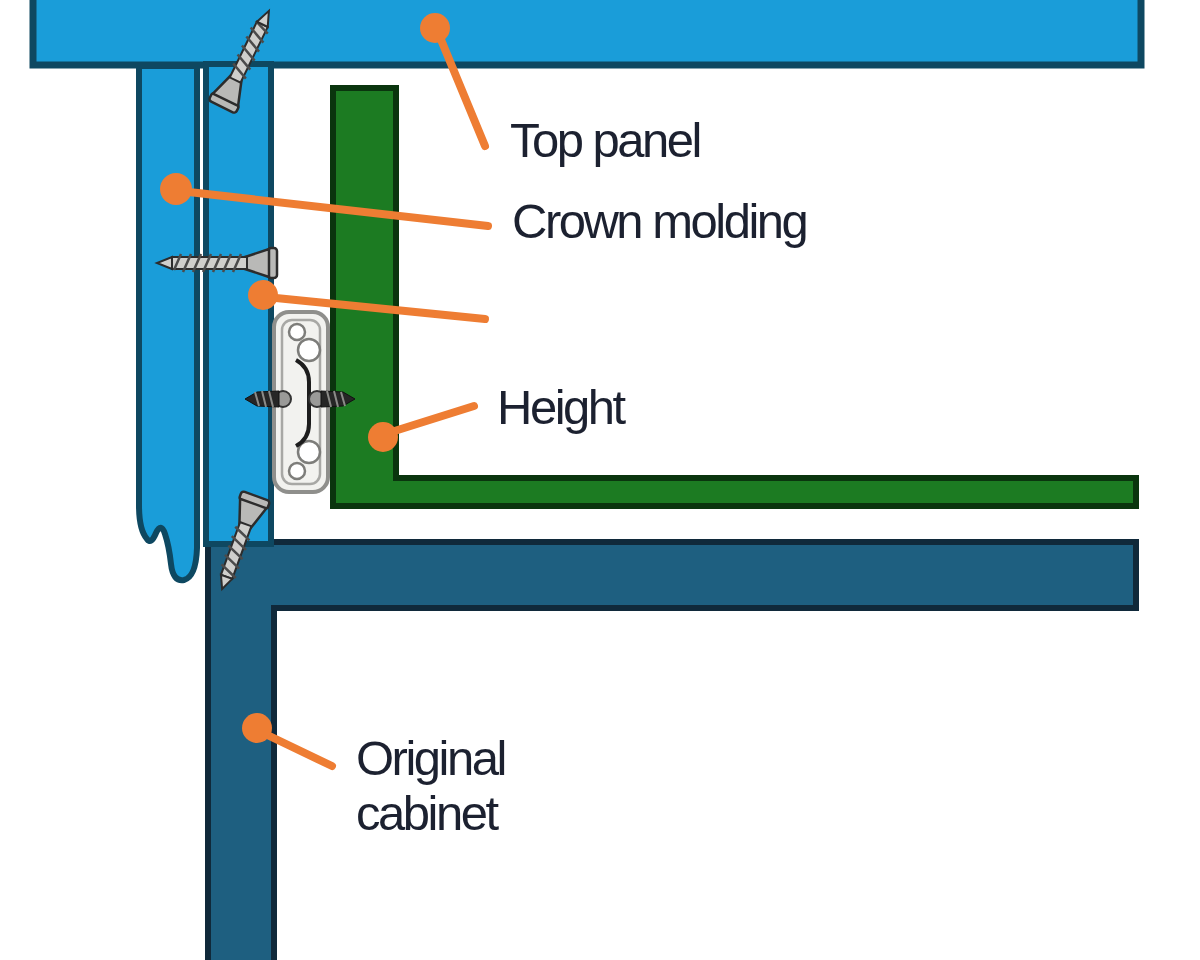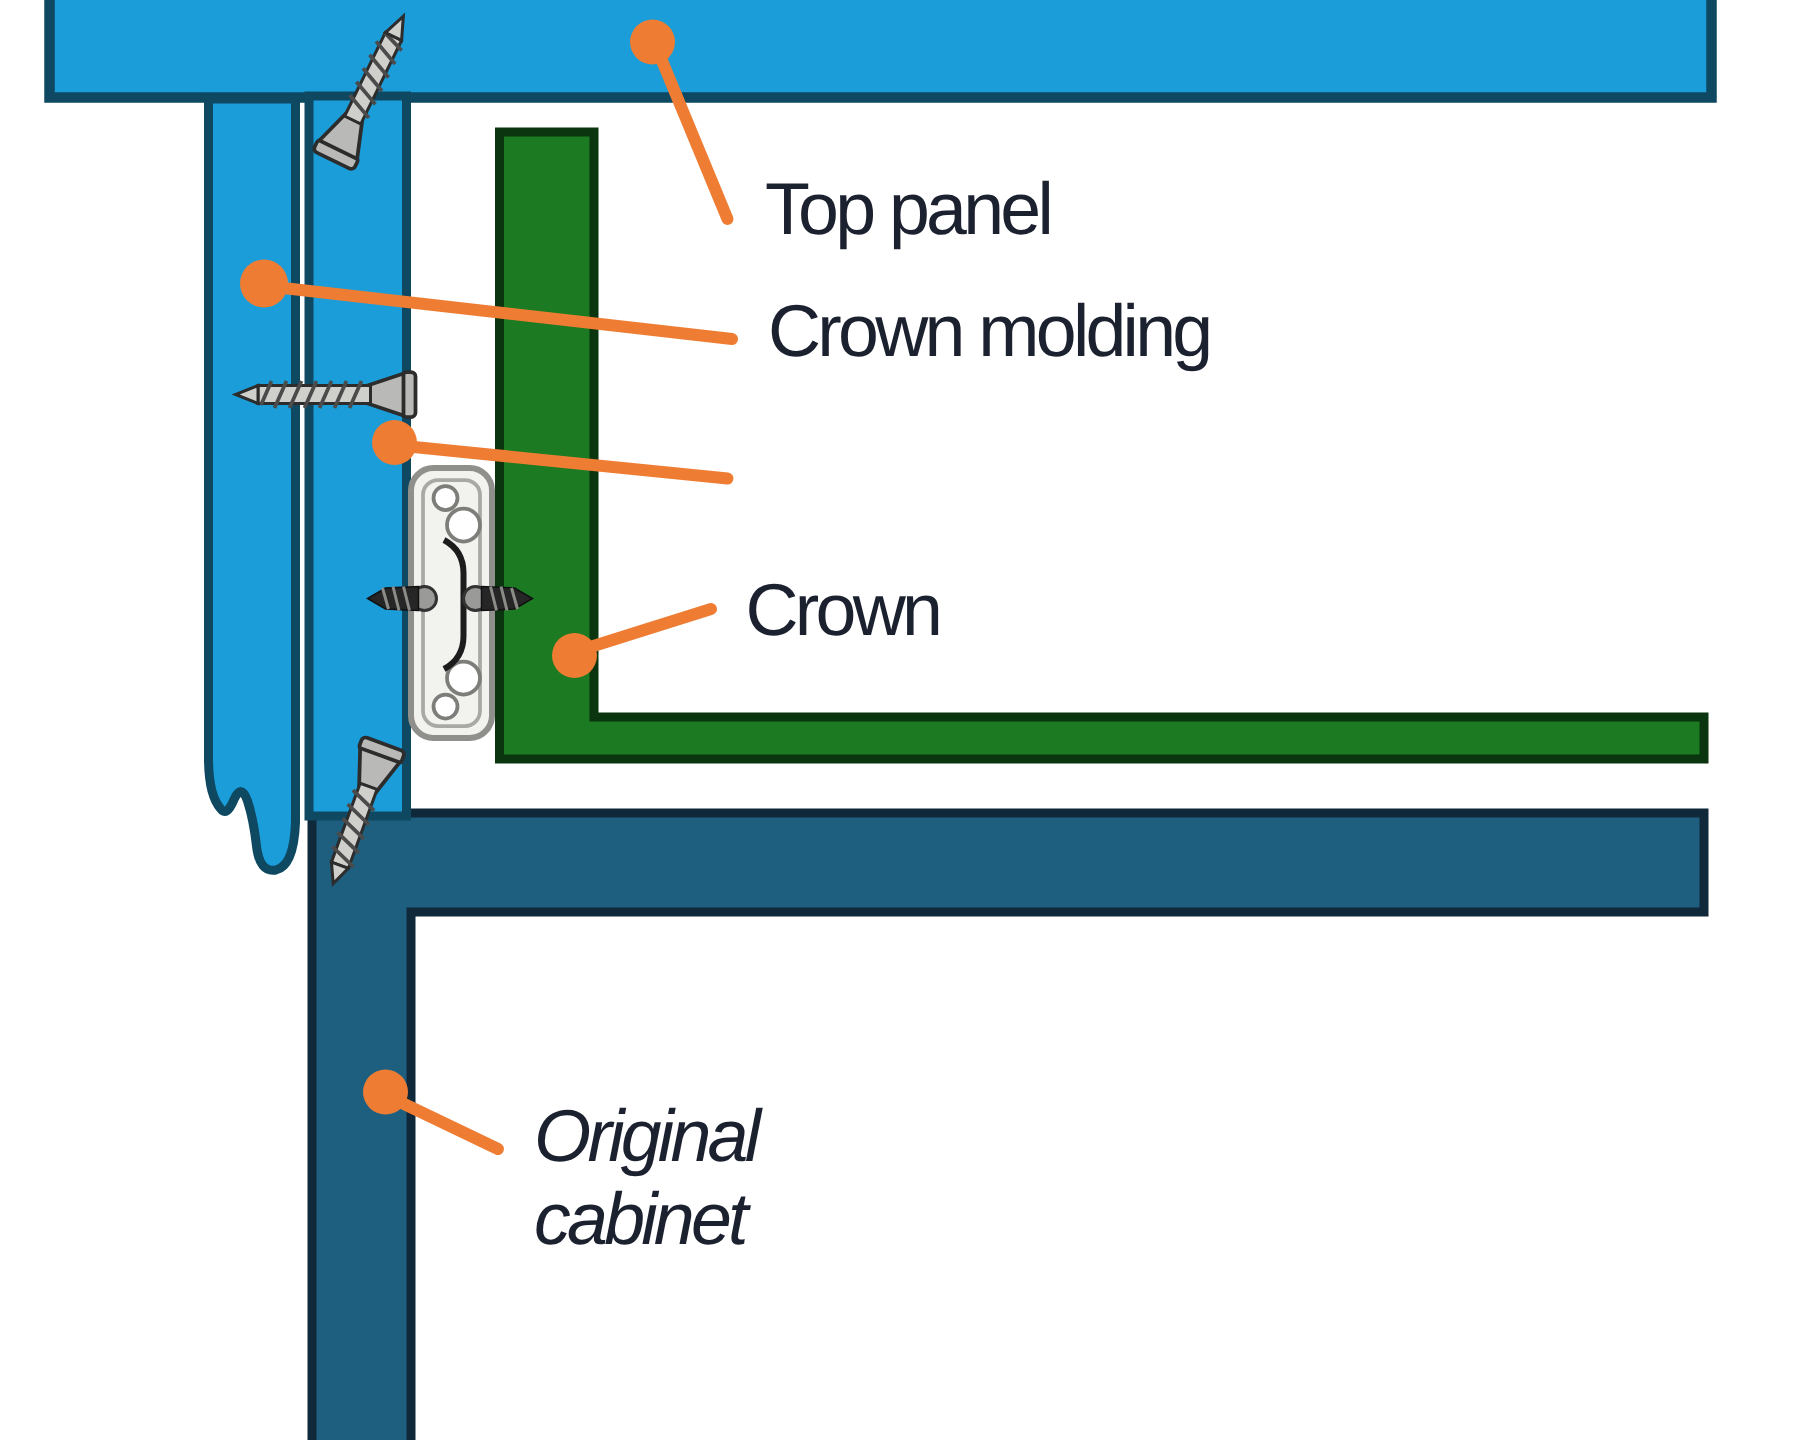--- a/index.html
+++ b/index.html
@@ -12,21 +12,21 @@
     color:var(--label-text,#1c2130);
     font-size:49px;
     line-height:55px;
     letter-spacing:-2.5px;
     white-space:normal;
   }
   .lbl-top-panel{left:510px;top:113px;}
   .lbl-crown{left:512px;top:194px;}
   .lbl-height{left:509px;top:292px;width:230px;}
   .lbl-drawer{left:497px;top:380px;width:138px;word-break:break-all;}
-  .lbl-original{left:356px;top:731px;width:210px;font-style:italic;}
+  .lbl-original{left:356px;top:731px;width:210px;}
   .scr-metal{fill:#b9b9b7;stroke:#2c2c2c;stroke-width:2.5;}
   .scr-shank{fill:#cfcfcc;stroke:#2c2c2c;stroke-width:2;}
   .scr-thread{stroke:#4b4b4b;stroke-width:2.5;fill:none;}
   .small-scr-body{fill:#262626;stroke:#111;stroke-width:1;}
   .small-scr-tick{stroke:#8b8b88;stroke-width:2;fill:none;}
   .small-scr-flange{fill:#9a9a98;stroke:#333;stroke-width:2;}
   .callout-line{stroke:var(--callout-orange,#ee7d33);stroke-width:8;stroke-linecap:round;}
   .callout-dot{fill:var(--callout-orange,#ee7d33);}
   .slide-outer{fill:var(--slide-fill,#f2f2ef);stroke:var(--slide-stroke,#8f8f8c);stroke-width:4;}
   .slide-inner{fill:none;stroke:#a8a8a5;stroke-width:2.5;}
@@ -122,15 +122,15 @@
       <circle cx="383" cy="437" r="15" class="callout-dot"></circle>
     </g>
     <g>
       <line x1="259" y1="731" x2="332" y2="766" class="callout-line"></line>
       <circle cx="257" cy="728" r="15" class="callout-dot"></circle>
     </g>
   </svg>
 
   <div class="label lbl-top-panel">Top panel</div>
   <div class="label lbl-crown">Crown molding</div>
-  <div class="label lbl-drawer">Crown</div>
+  <div class="label lbl-drawer">Height</div>
   <div class="label lbl-original">Original cabinet</div>
 </div>
 
 </body></html>

